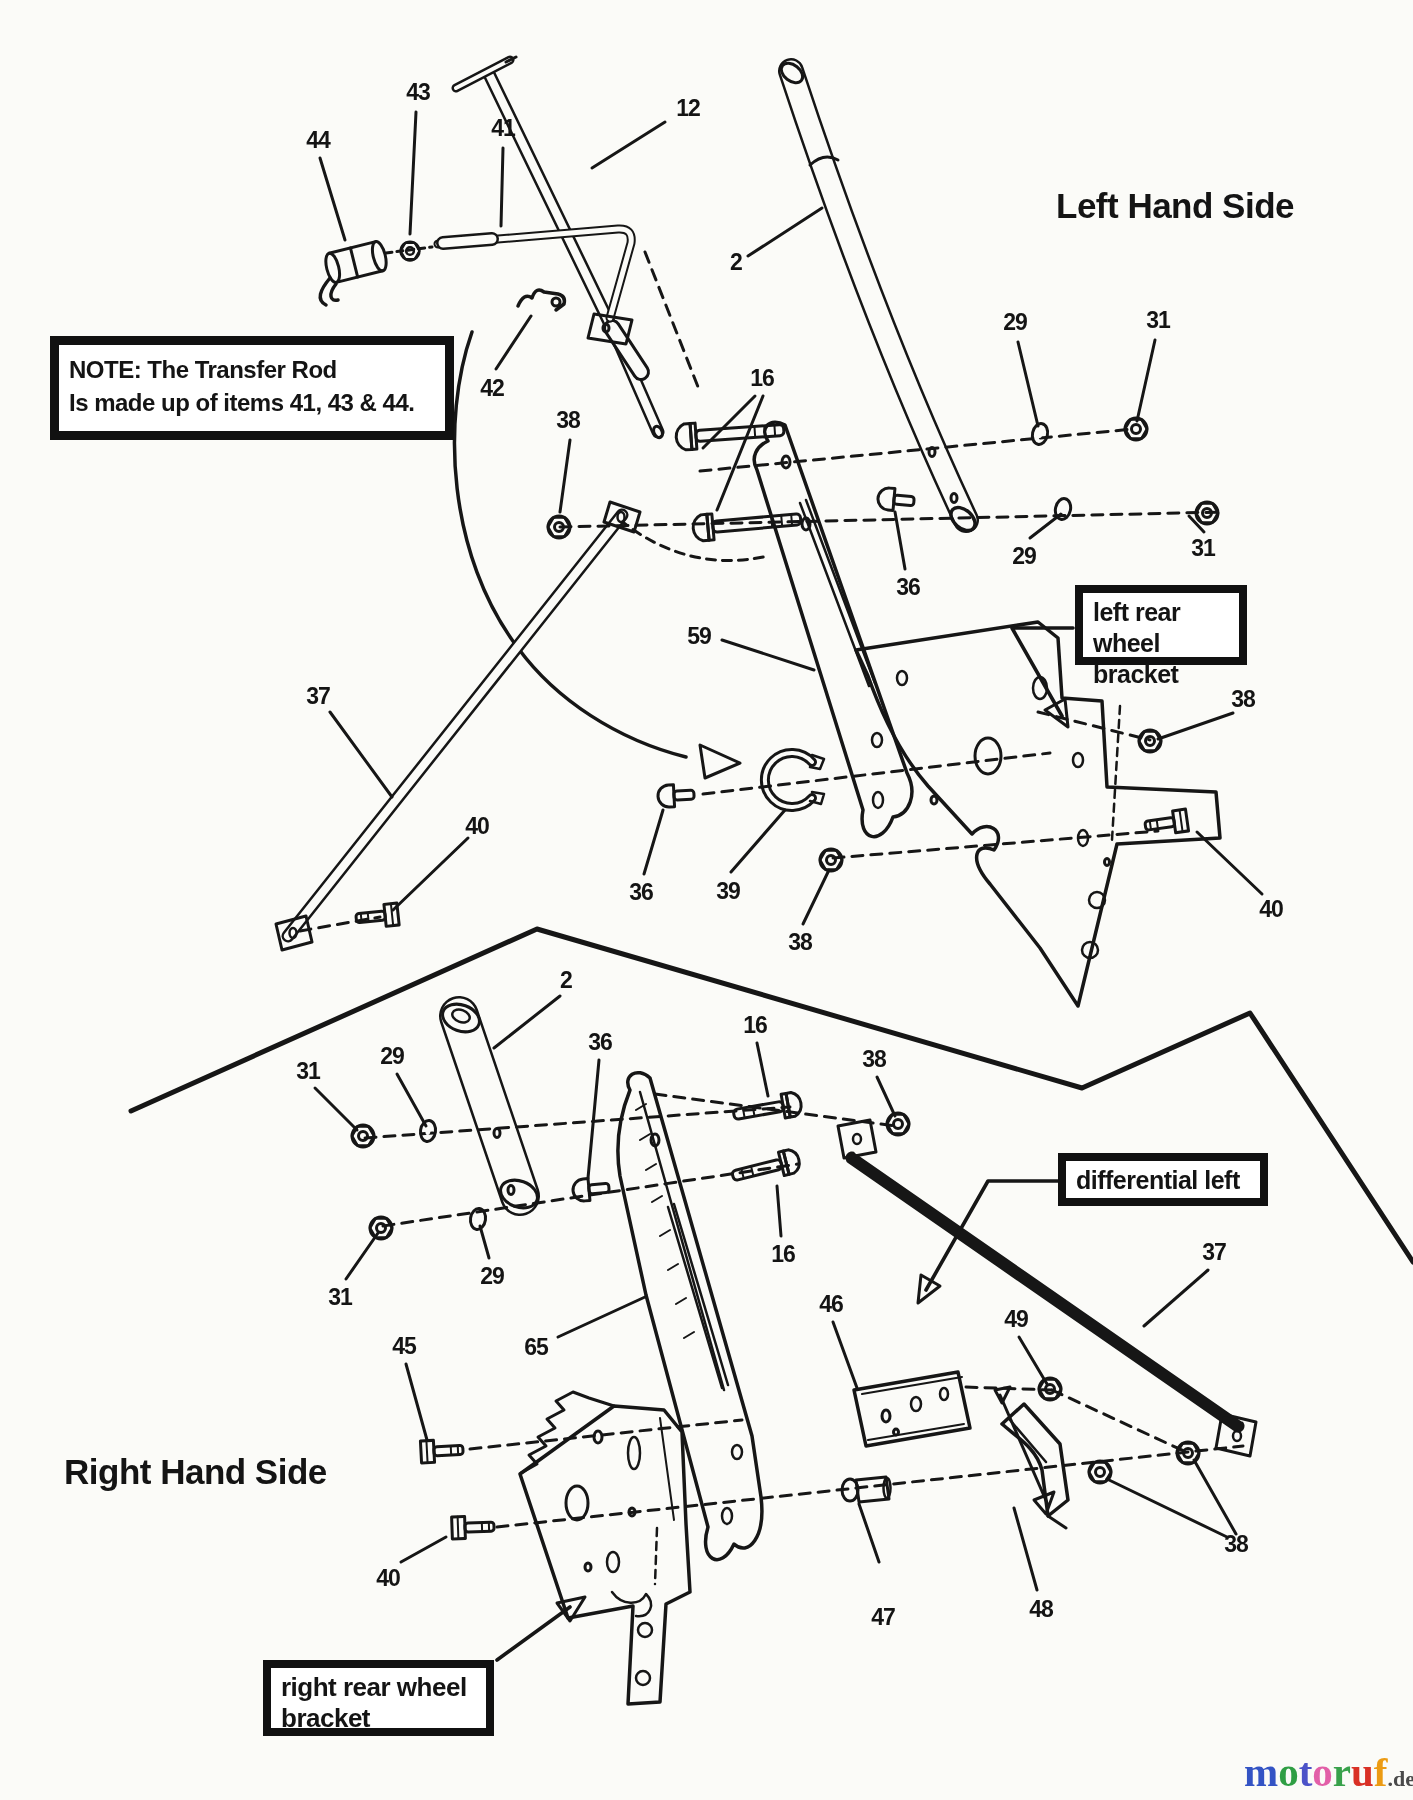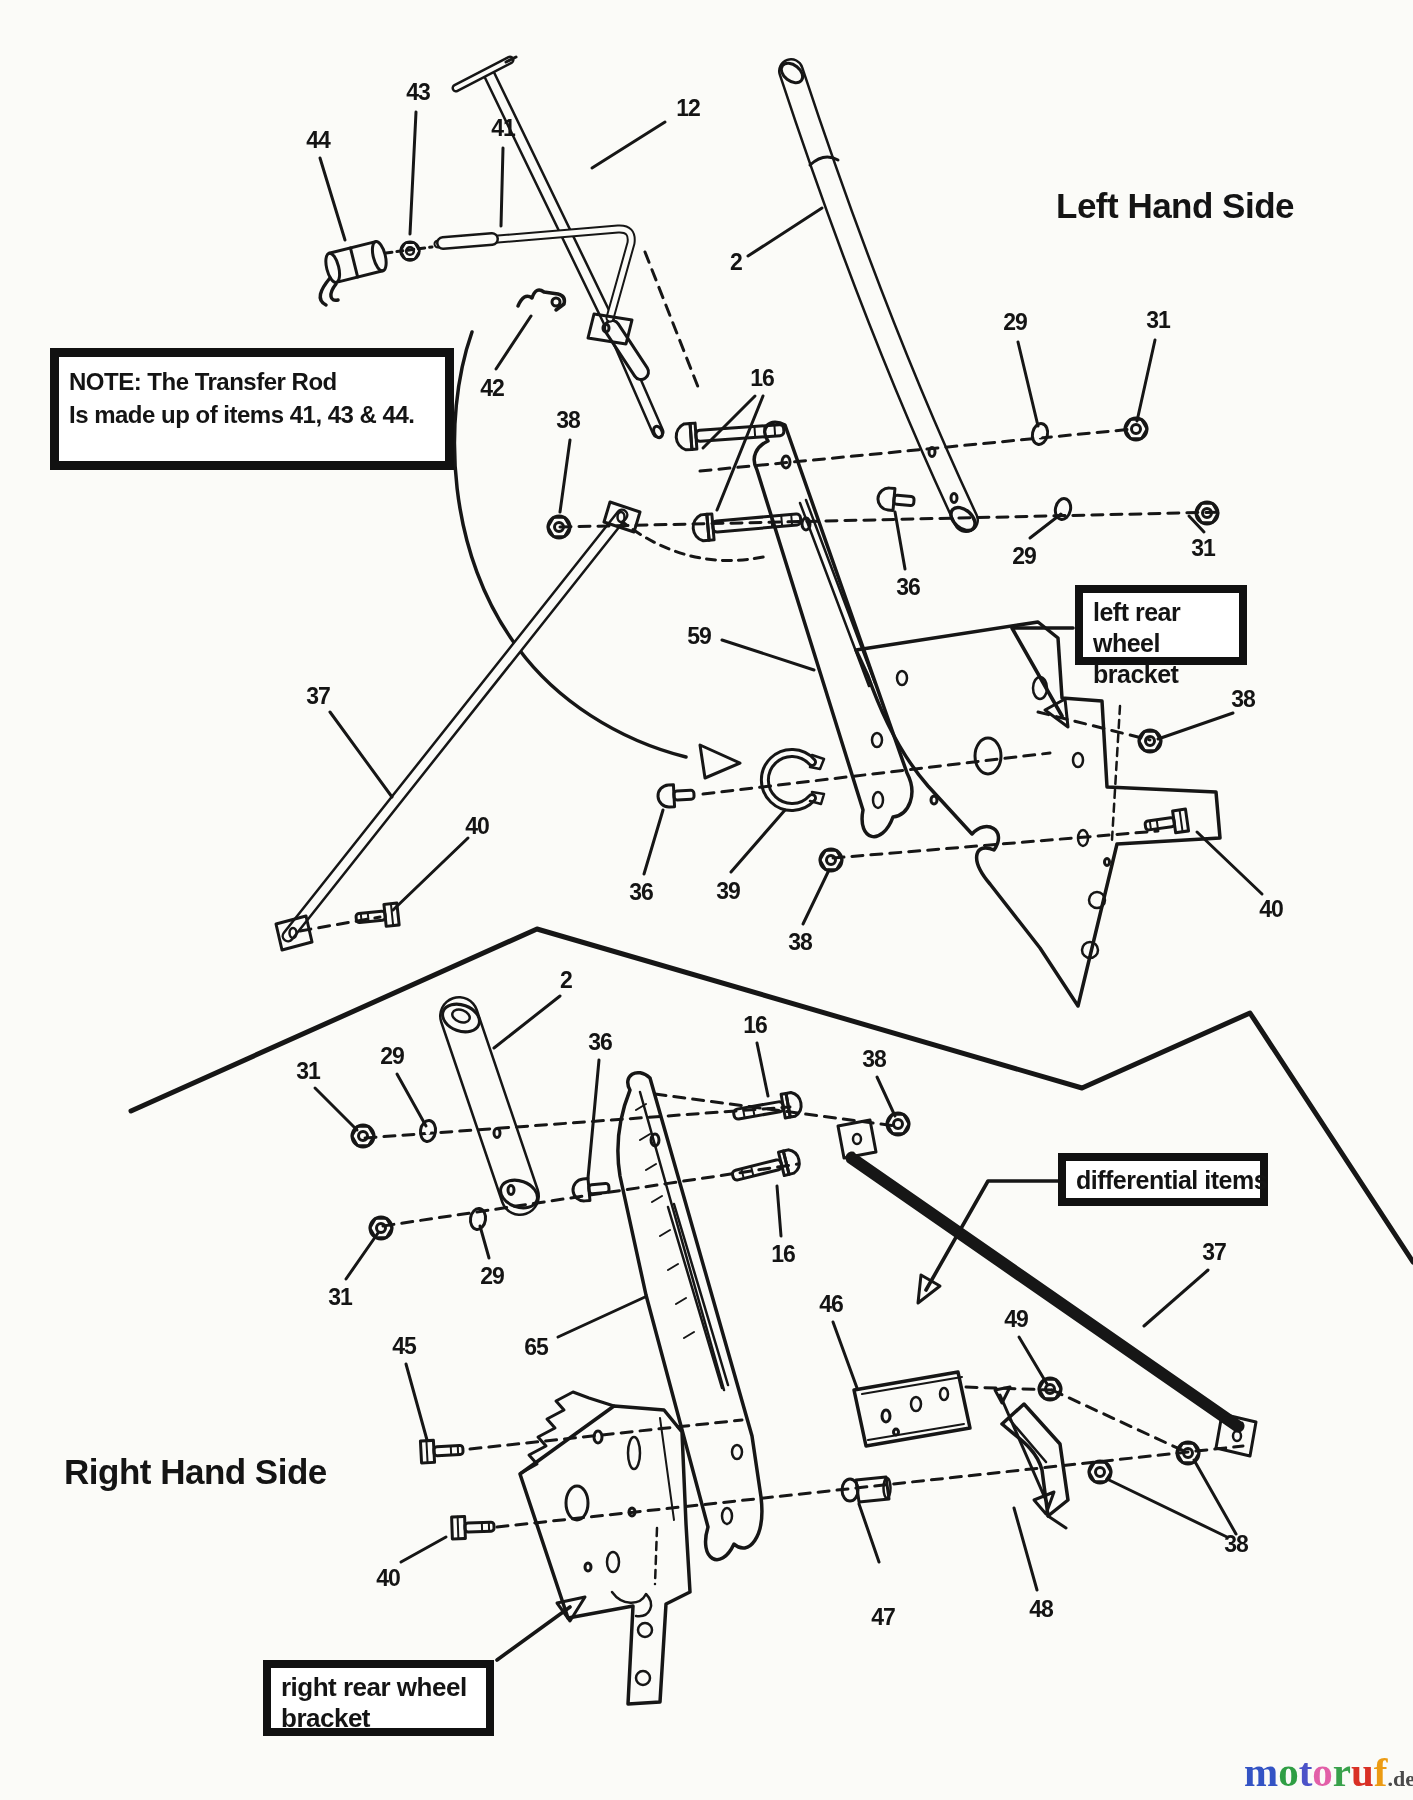--- a/index.html
+++ b/index.html
@@ -8,22 +8,22 @@
   #art{position:absolute;left:0;top:0;width:1413px;height:1800px;}
   
   .s path,.s line,.s polyline,.s polygon,.s rect,.s circle,.s ellipse{
     stroke:#161616;stroke-width:3;fill:none;stroke-linecap:round;stroke-linejoin:round;}
   .fillbg{fill:#fbfbf8;}
   .ink{fill:#161616;stroke:none;}
   
   .plabel{position:absolute;transform:translate(-50%,-50%);font-size:23px;font-weight:bold;
     color:#141414;letter-spacing:-1px;white-space:nowrap;}
   .heading{position:absolute;font-size:35px;font-weight:bold;color:#141414;white-space:nowrap;letter-spacing:-0.5px;}
-  .notebox{position:absolute;left:50px;top:336px;width:404px;height:122px;border:9px solid #111;
-    background:#fff;box-sizing:border-box;padding:8px 10px;margin-top:12px;}
+  .notebox{position:absolute;left:50px;top:336px;width:404px;height:104px;border:9px solid #111;
+    background:#fff;box-sizing:border-box;padding:8px 10px;}
   .notebox div{font-size:24px;font-weight:bold;color:#141414;line-height:33px;letter-spacing:-0.5px;white-space:nowrap;}
   .callout{position:absolute;border:8px solid #111;background:#fff;box-sizing:border-box;
     font-size:25px;font-weight:bold;color:#141414;line-height:31px;padding:4px 10px;letter-spacing:-0.5px;}
   #callout-left{left:1075px;top:585px;width:172px;height:80px;}
   #callout-diff{left:1058px;top:1153px;width:210px;height:53px;white-space:nowrap;}
   #callout-right{left:263px;top:1660px;width:231px;height:76px;font-size:26px;}
   
   .watermark{position:absolute;left:1244px;top:1748px;font-family:"Liberation Serif",serif;
     font-weight:bold;font-size:41px;letter-spacing:0;white-space:nowrap;}
   .watermark .suffix{font-size:22px;font-weight:bold;}
@@ -394,21 +394,21 @@
 
 <div class="heading" style="left:1056px;top:186px">Left Hand Side</div>
 <div class="heading" style="left:64px;top:1452px">Right Hand Side</div>
 
 <div class="notebox">
   <div>NOTE: The Transfer Rod</div>
   <div>Is made up of items 41, 43 &amp; 44.</div>
 </div>
 
 <div id="callout-left" class="callout">left rear wheel bracket</div>
-<div id="callout-diff" class="callout">differential items</div>
+<div id="callout-diff" class="callout">differential left</div>
 <div id="callout-right" class="callout">right rear wheel bracket</div>
 
 <div class="plabel" style="left:318px;top:140px">44</div>
 <div class="plabel" style="left:418px;top:92px">43</div>
 <div class="plabel" style="left:503px;top:128px">41</div>
 <div class="plabel" style="left:688px;top:108px">12</div>
 <div class="plabel" style="left:736px;top:262px">2</div>
 <div class="plabel" style="left:1015px;top:322px">29</div>
 <div class="plabel" style="left:1158px;top:320px">31</div>
 <div class="plabel" style="left:762px;top:378px">16</div>

